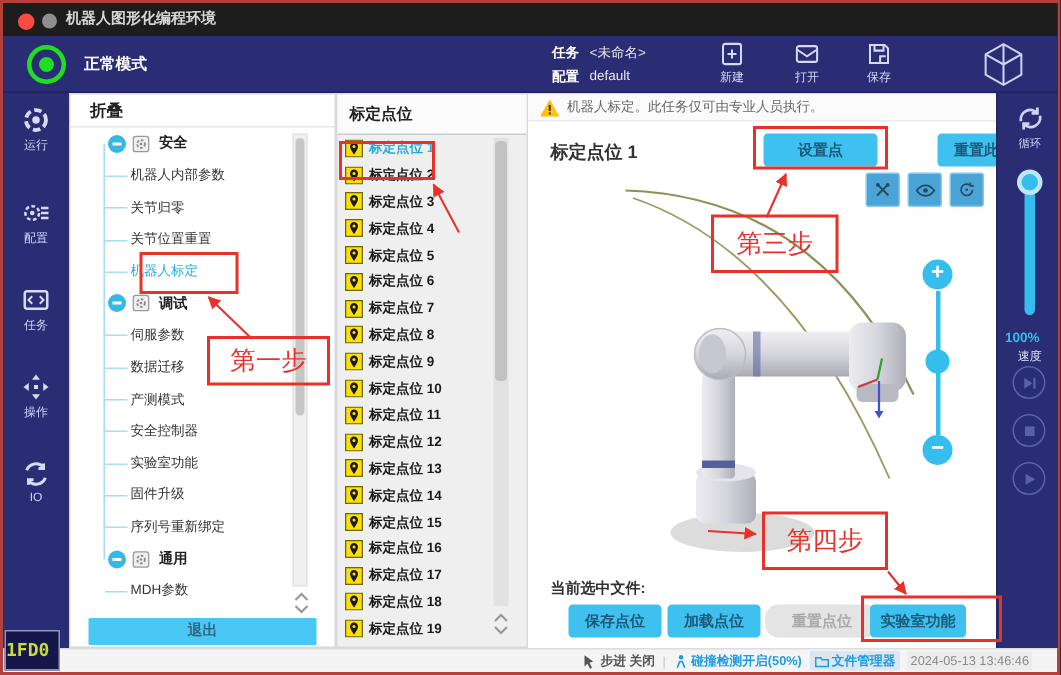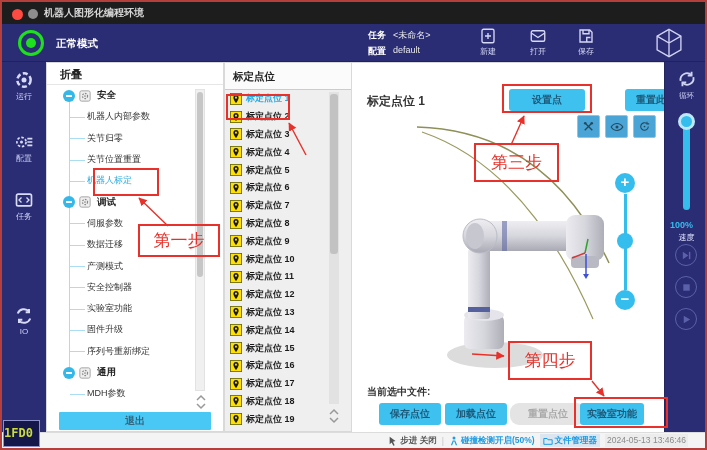--- a/index.html
+++ b/index.html
@@ -30,21 +30,21 @@
   #leftrail { position:absolute; left:0; top:60px; width:44px; height:370px; background:#2a2c74; }
   .rail-item { position:absolute; left:0; width:44px; text-align:center; color:#d0d5f8; }
   .rail-item svg { display:block; margin:0 auto; }
   .rail-item .rl { font-size:8px; display:block; margin-top:1px; }
 
   
   #treepanel { position:absolute; left:44px; top:60px; width:178px; height:370px; background:#fff; border:1px solid #d9d9d9; }
   #tree-title { height:22px; line-height:22px; padding-left:13px; font-size:11px; font-weight:bold; color:#222; border-bottom:1px solid #e6e6e6; }
   #tree-spine { position:absolute; left:22px; top:33px; width:1px; height:277px; background:#aadcf2; }
   .tree-row { position:relative; height:21.3px; display:flex; align-items:center; }
-  .tree-group { padding-left:16px; gap:4px; }
+  .tree-group { padding-left:25px; gap:4px; }
   .minus-circle { width:12px; height:12px; border-radius:50%; background:#35b8e8; position:relative; flex:0 0 auto; z-index:2; }
   .minus-circle::after { content:''; position:absolute; left:3px; top:5px; width:6px; height:2px; background:#fff; }
   .tree-group .lbl { font-size:9.5px; font-weight:bold; color:#222; margin-left:2px; }
   .tree-child { padding-left:40px; }
   .tree-child::before { content:''; position:absolute; left:23px; top:50%; width:15px; height:1px; background:#aadcf2; }
   .tree-child .lbl { font-size:9px; color:#333; }
   .tree-row.selected .lbl { color:#29abe2; }
   .tree-gear { flex:0 0 auto; }
   #tree-scroll { position:absolute; left:148px; top:26px; width:10px; height:302px; background:#f0f0f0; border:1px solid #e2e2e2; }
   #tree-thumb { position:absolute; left:1px; top:2px; width:6px; height:185px; background:#c6c6c6; border-radius:3px; }
@@ -174,20 +174,30 @@
         </svg>
       <span class="rl">配置</span>
     </div>
     <div class="rail-item" style="top:128px;">
       <svg width="20" height="20" viewBox="0 0 24 24">
           <rect x="3" y="5" width="18" height="14" rx="2" fill="none" stroke="#d7dbf5" stroke-width="2"></rect>
           <path d="M9 9l-3 3 3 3M15 9l3 3-3 3" fill="none" stroke="#d7dbf5" stroke-width="1.6"></path>
         </svg>
       <span class="rl">任务</span>
     </div>
+    <div class="rail-item" style="top:186px;">
+      <svg width="20" height="20" viewBox="0 0 24 24" fill="#d7dbf5">
+          <path d="M12 2l3.2 4.2H8.8z"></path>
+          <path d="M12 22l-3.2-4.2h6.4z"></path>
+          <path d="M2 12l4.2-3.2v6.4z"></path>
+          <path d="M22 12l-4.2 3.2V8.8z"></path>
+          <rect x="10.4" y="10.4" width="3.2" height="3.2"></rect>
+        </svg>
+      <span class="rl">操作</span>
+    </div>
     <div class="rail-item" style="top:244px;">
       <svg width="20" height="20" viewBox="0 0 24 24" fill="none" stroke="#d7dbf5" stroke-width="2.4">
           <path d="M4.5 9a8 8 0 0 1 13.5-2.5"></path>
           <path d="M19.5 15A8 8 0 0 1 6 17.5"></path>
           <path d="M18 3.5v4h-4"></path>
           <path d="M6 20.5v-4h4"></path>
         </svg>
       <span class="rl">IO</span>
     </div>
   </div>
@@ -449,20 +459,28 @@
       <svg width="12" height="9" viewBox="0 0 12 9">
           <path d="M2 7l4-4 4 4" fill="none" stroke="#999" stroke-width="1.5"></path>
         </svg>
       <svg width="12" height="9" viewBox="0 0 12 9">
           <path d="M2 2l4 4 4-4" fill="none" stroke="#999" stroke-width="1.5"></path>
         </svg>
     </div>
   </div>
 
   <div id="mainpanel">
+    <div id="warnbar">
+      <svg width="13" height="12" viewBox="0 0 16 14">
+          <path d="M8 0L16 14H0z" fill="#ffc107"></path>
+          <rect x="7.2" y="4.5" width="1.6" height="5" fill="#333"></rect>
+          <rect x="7.2" y="10.6" width="1.6" height="1.8" fill="#333"></rect>
+        </svg>
+      <span class="wt">机器人标定。此任务仅可由专业人员执行。</span>
+    </div>
     <div id="main-title">标定点位 1</div>
     <div id="btn-set" class="cy-btn">设置点</div>
     <div id="btn-resetpt" class="cy-btn">重置此点</div>
 
     <div class="tool-btn" style="left:225px;">
       <svg width="13" height="13" viewBox="0 0 24 24" fill="none" stroke="#234a5e" stroke-width="2.4">
           <path d="M6 6l13 13"></path>
           <path d="M18 6L5 19"></path>
           <circle cx="6" cy="6" r="2.4" fill="#234a5e" stroke="none"></circle>
           <circle cx="18" cy="6" r="2.4" fill="#234a5e" stroke="none"></circle>

